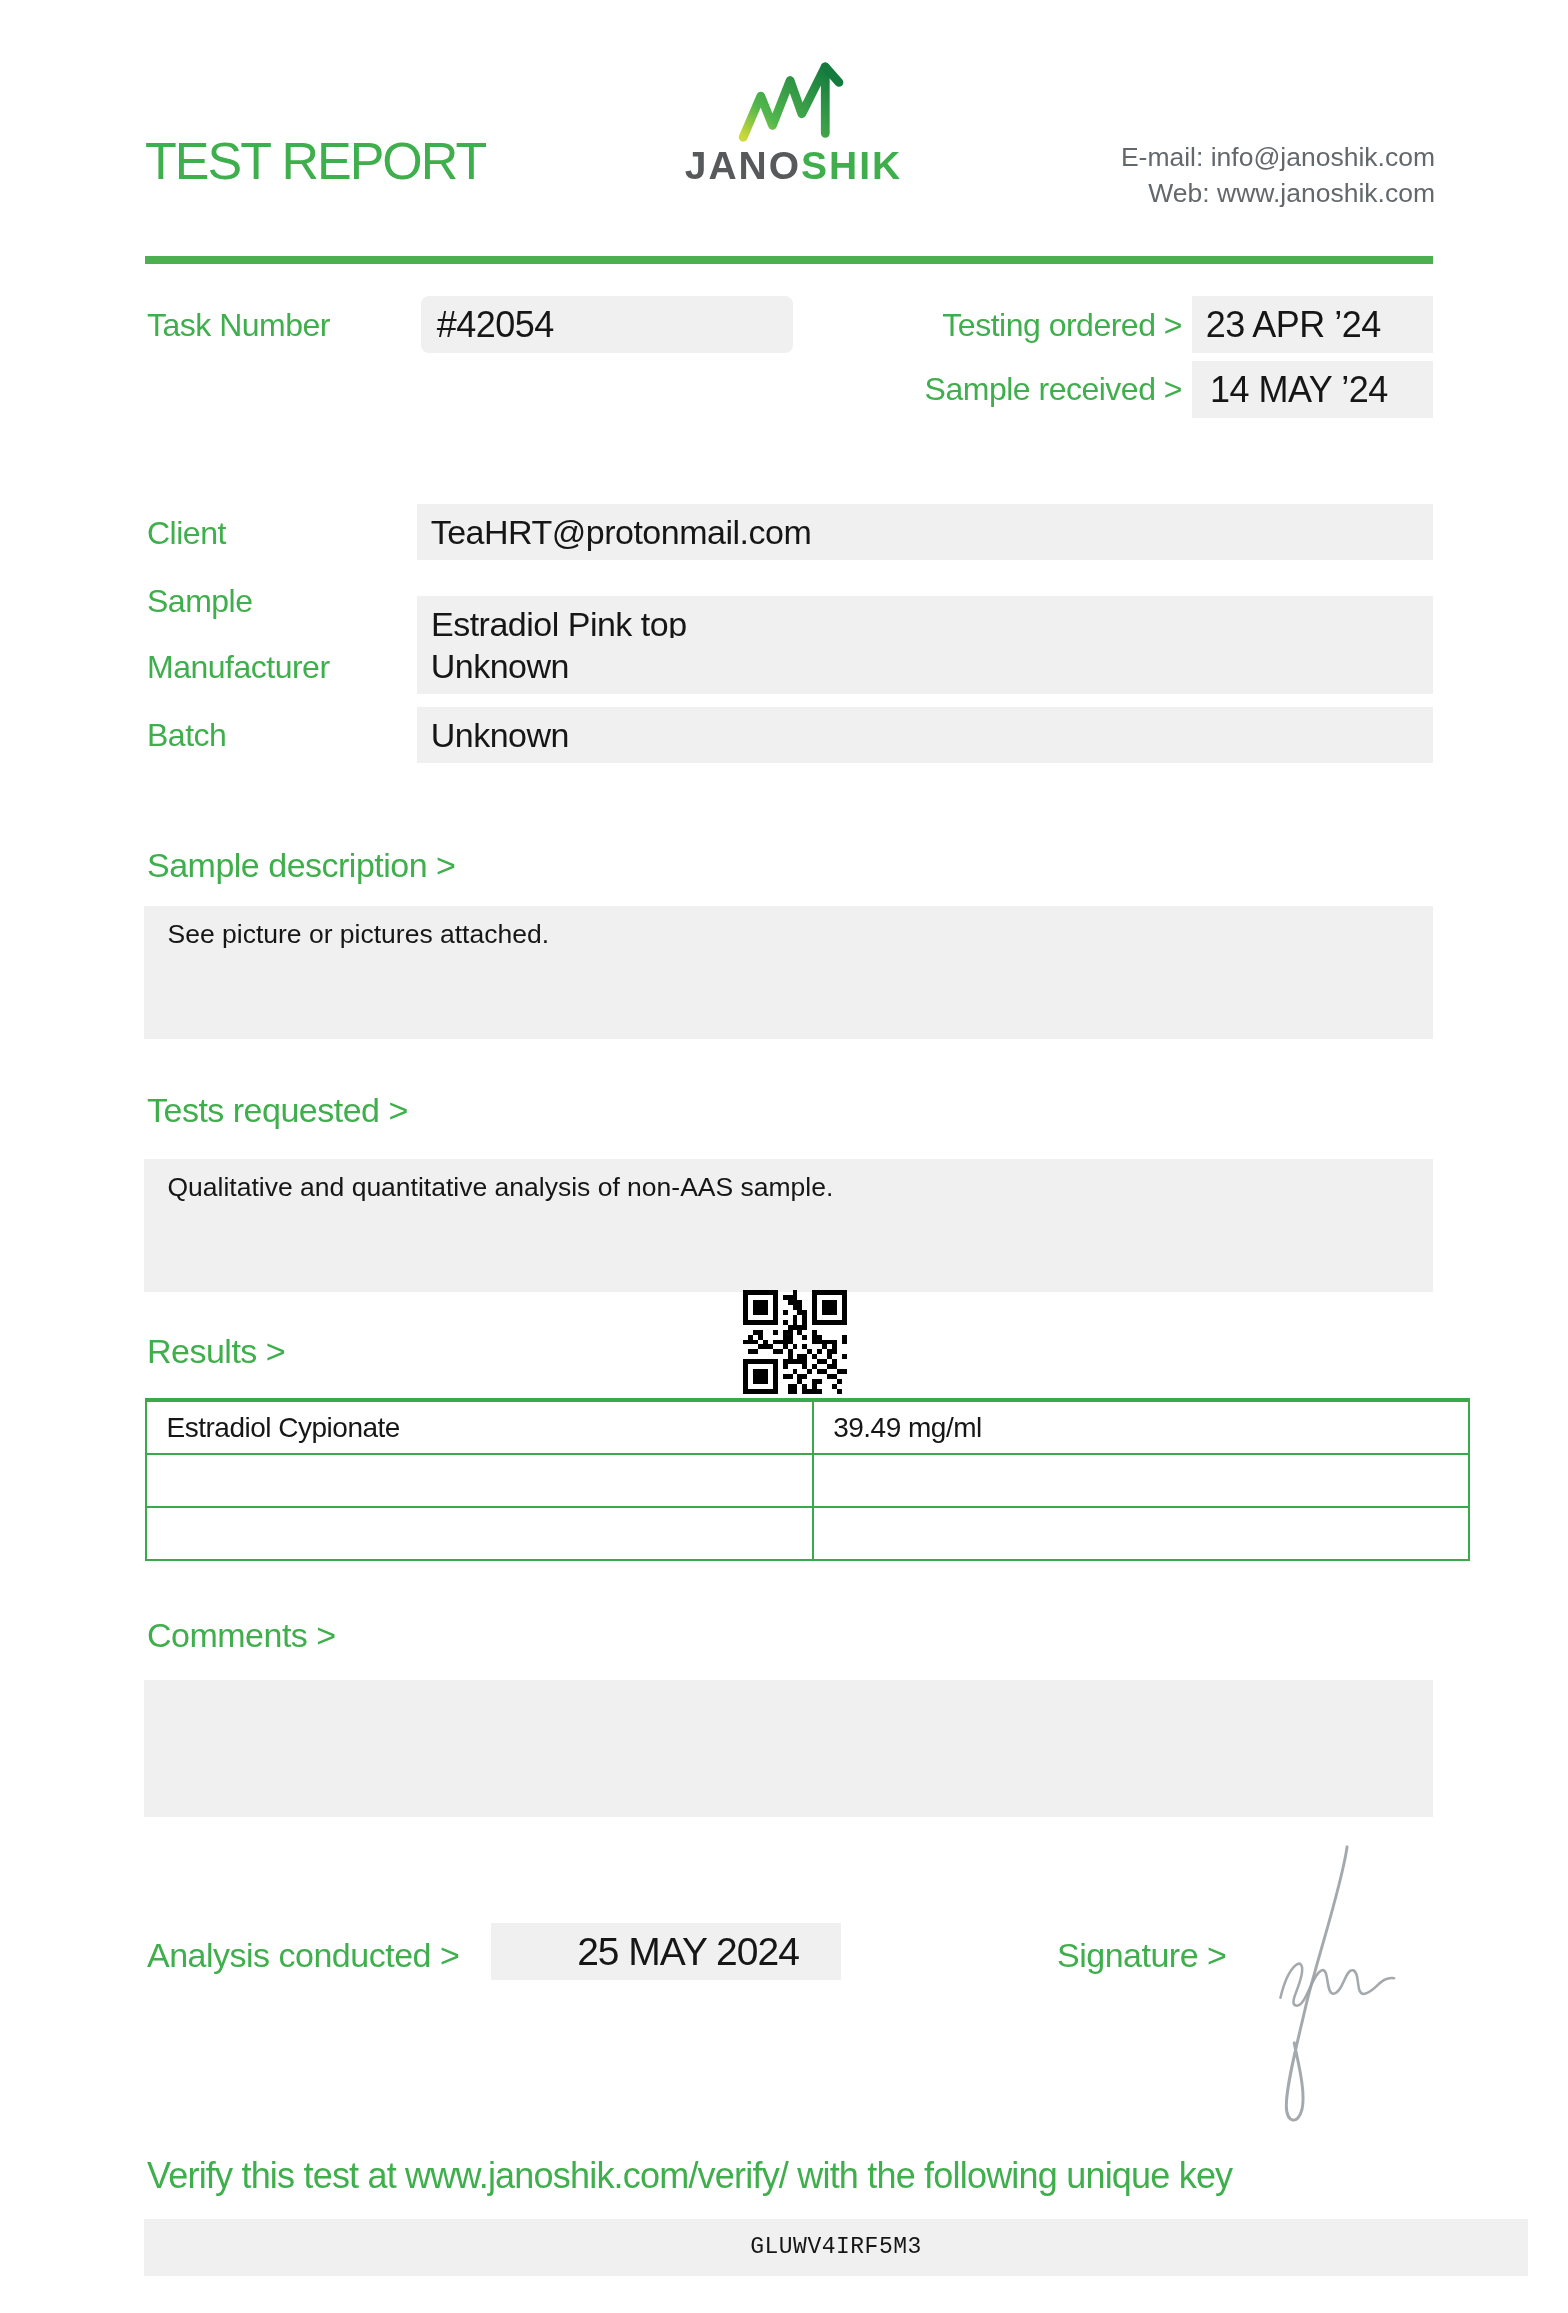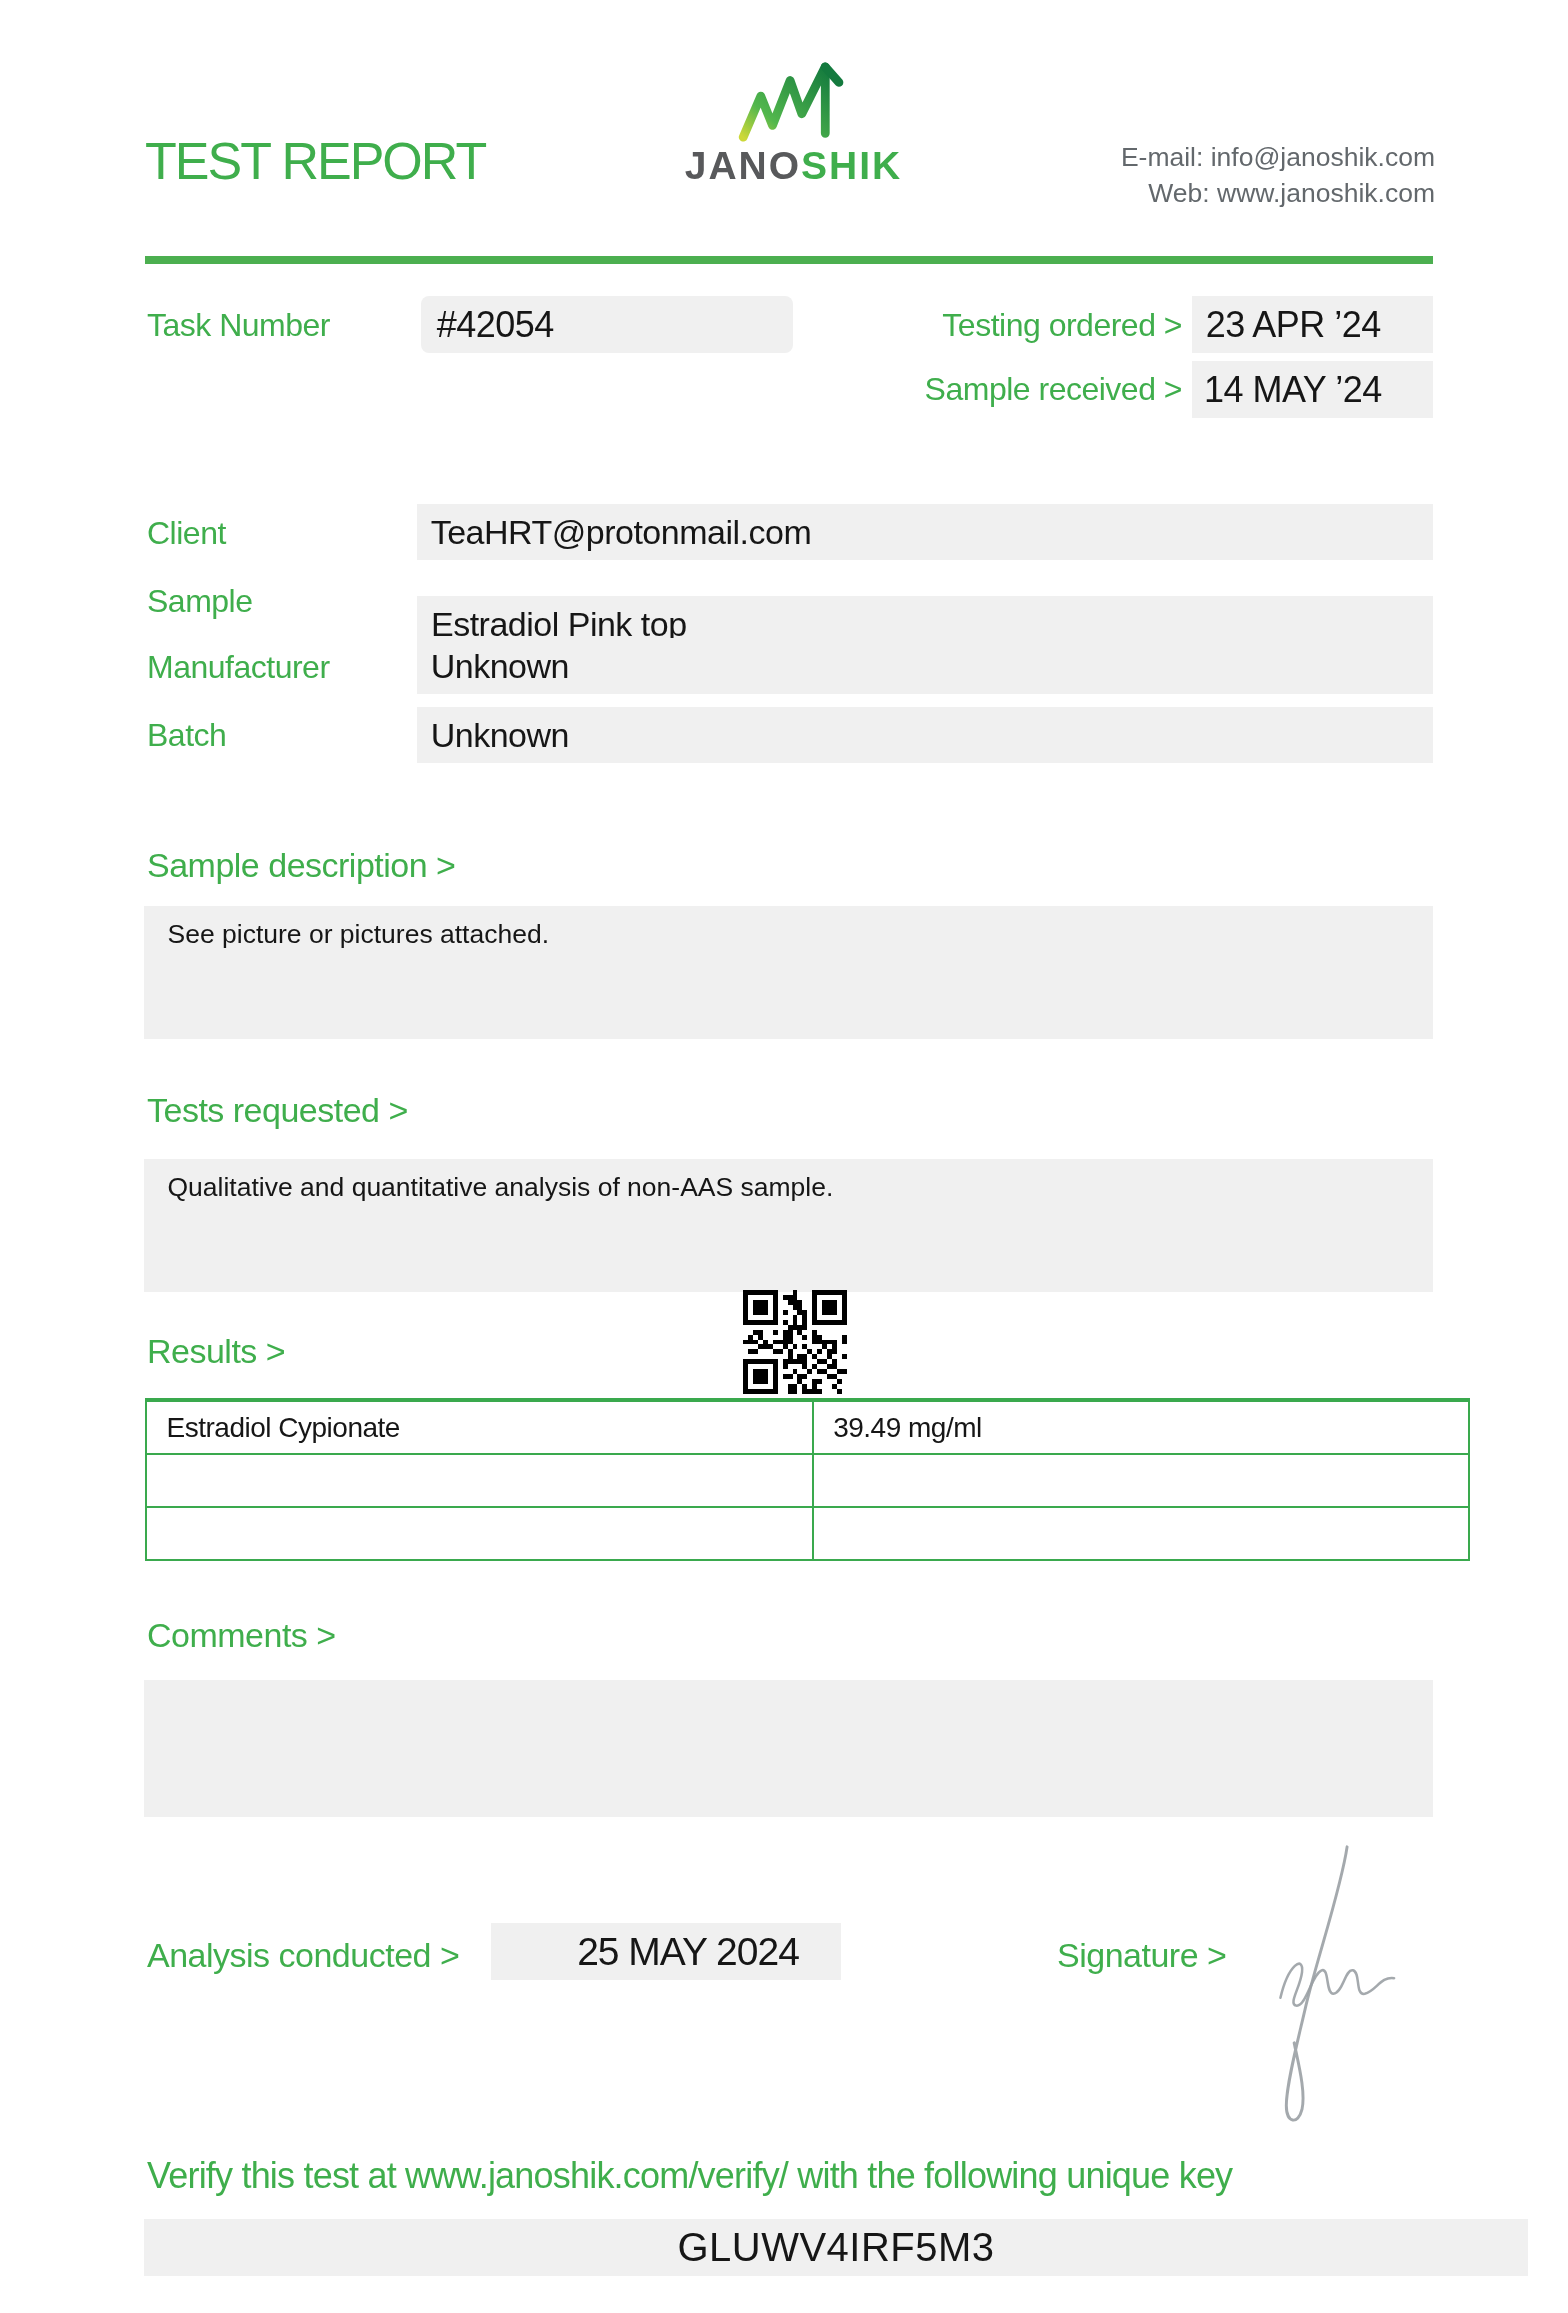--- a/index.html
+++ b/index.html
@@ -34,21 +34,21 @@
   .heading{color:var(--green);font-size:34px;letter-spacing:-0.5px;line-height:1.2;white-space:nowrap;}
   .vbox{background:var(--box-gray);}
   .vtext{font-size:34px;letter-spacing:-0.5px;color:var(--text-black);white-space:nowrap;}
 
   
   .task-label{left:147px;top:306px;}
   .task-box{left:421px;top:296px;width:372px;height:57px;line-height:57px;padding-left:15.7px;box-sizing:border-box;font-size:36px;border-radius:8px;}
   .ord-label1{left:814px;top:306px;width:368px;text-align:right;}
   .ord-box1{left:1192px;top:296px;width:241px;height:57px;line-height:57px;padding-left:13.7px;box-sizing:border-box;font-size:36px;}
   .ord-label2{left:814px;top:370px;width:368px;text-align:right;}
-  .ord-box2{left:1192px;top:361px;width:241px;height:57px;line-height:57px;padding-left:12px;box-sizing:border-box;font-size:36px;}
+  .ord-box2{left:1192px;top:361px;width:241px;height:57px;line-height:57px;padding-left:18px;box-sizing:border-box;font-size:36px;}
 
   
   .info-label{left:147px;}
   .info-box{left:417px;width:1016px;height:56px;line-height:56px;padding-left:13.7px;box-sizing:border-box;}
   .ir1l{top:514px;} .ir1b{top:504px;}
   .ir2l{top:582px;} .ir2b{top:596px;padding-left:14px;}
   .ir3l{top:648px;} .ir3b{top:638px;}
   .ir4l{top:716px;} .ir4b{top:707px;}
 
   
@@ -73,21 +73,21 @@
   .cm-head{left:147px;top:1615px;}
   .cm-box{left:144px;top:1680px;width:1289px;height:137px;box-sizing:border-box;padding:12.7px 23.5px;font-size:26.5px;}
 
   
   .an-label{left:147px;top:1935px;}
   .an-box{left:491px;top:1923px;width:306px;height:57px;line-height:57px;text-align:center;font-size:39px;letter-spacing:-1px;padding-left:44px;}
   .sig-label{left:1057px;top:1935px;}
   .sig-svg{left:1253px;top:1839px;}
 
   .verify-line{left:147px;top:2154px;font-size:36px;letter-spacing:-0.8px;color:var(--green);white-space:nowrap;line-height:1.2;}
-  .key-box{left:144px;top:2219px;width:1384px;height:57px;line-height:57px;text-align:center;font-size:40px;letter-spacing:0.5px;}
+  .key-box{left:144px;top:2219px;width:1384px;height:57px;line-height:57px;text-align:center;font-size:23px;letter-spacing:0.5px;font-family:Liberation Mono, monospace;}
 </style>
 </head>
 <body>
 
 <div class="page">
 
   <div class="abs title">TEST REPORT</div>
 
   <div class="abs contact">
     <div><span>E-mail:</span> <span>info@janoshik.com</span></div>

